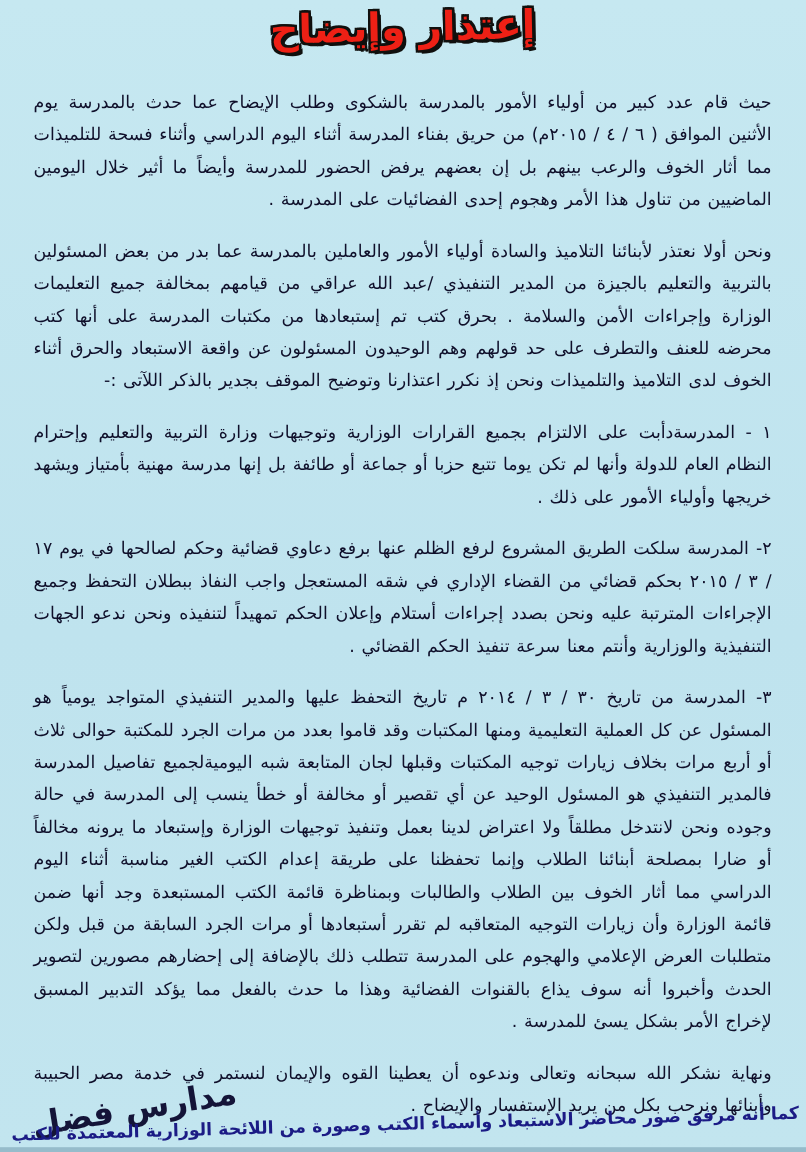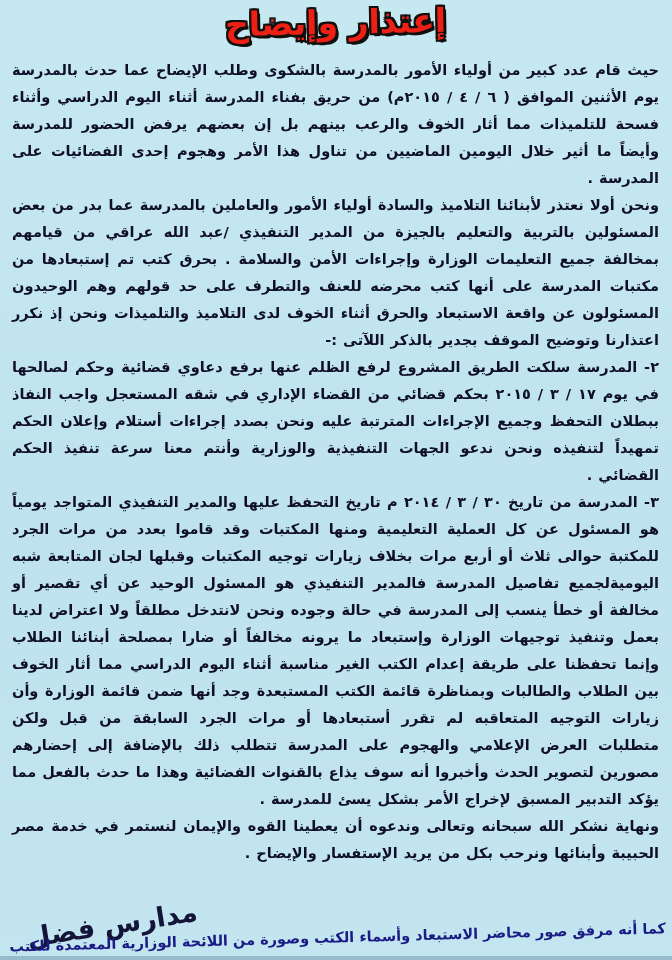--- a/index.html
+++ b/index.html
@@ -30,23 +30,23 @@
       -2px 2px 0 #10100e, 2px 2px 0 #10100e,
       -2px 0 0 #10100e, 2px 0 0 #10100e,
       0 -2px 0 #10100e, 0 2px 0 #10100e,
       3px 3px 0 #10100e;
     transform: rotate(-1.2deg);
   }
   .content {
     padding: 6px 13px 0 12px;
   }
   .para {
-    margin: 0;
+    margin: 16px;
     font-size: 14.5px;
-    font-weight: bold;
+    font-weight: normal;
     color: #0f0f2a;
     line-height: 27px;
     text-align: justify;
     word-spacing: 1px;
   }
   .bottom-row {
     position: absolute;
     left: 0; right: 0; bottom: 4px;
     height: 72px;
   }
@@ -85,20 +85,21 @@
 
 <div class="page">
 
   <div class="title-wrap">
     <h1 class="doc-title">إعتذار وإيضاح</h1>
   </div>
 
   <div class="content">
     <p class="para">حيث قام عدد كبير من أولياء الأمور بالمدرسة بالشكوى وطلب الإيضاح عما حدث بالمدرسة يوم الأثنين الموافق ( ٦ / ٤ / ٢٠١٥م) من حريق بفناء المدرسة أثناء اليوم الدراسي وأثناء فسحة للتلميذات مما أثار الخوف والرعب بينهم بل إن بعضهم يرفض الحضور للمدرسة وأيضاً ما أثير خلال اليومين الماضيين من تناول هذا الأمر وهجوم إحدى الفضائيات على المدرسة .</p>
     <p class="para">ونحن أولا نعتذر لأبنائنا التلاميذ والسادة أولياء الأمور والعاملين بالمدرسة عما بدر من بعض المسئولين بالتربية والتعليم بالجيزة من المدير التنفيذي /عبد الله عراقي من قيامهم بمخالفة جميع التعليمات الوزارة وإجراءات الأمن والسلامة . بحرق كتب تم إستبعادها من مكتبات المدرسة على أنها كتب محرضه للعنف والتطرف على حد قولهم وهم الوحيدون المسئولون عن واقعة الاستبعاد والحرق أثناء الخوف لدى التلاميذ والتلميذات ونحن إذ نكرر اعتذارنا وتوضيح الموقف بجدير بالذكر اللآتى :-</p>
+    <p class="para">١ - المدرسةدأبت على الالتزام بجميع القرارات الوزارية وتوجيهات وزارة التربية والتعليم وإحترام النظام العام للدولة وأنها لم تكن يوما تتبع حزبا أو جماعة أو طائفة بل إنها مدرسة مهنية بأمتياز ويشهد خريجها وأولياء الأمور على ذلك .</p>
     <p class="para">٢- المدرسة سلكت الطريق المشروع لرفع الظلم عنها برفع دعاوي قضائية وحكم لصالحها في يوم ١٧ / ٣ / ٢٠١٥ بحكم قضائي من القضاء الإداري في شقه المستعجل واجب النفاذ ببطلان التحفظ وجميع الإجراءات المترتبة عليه ونحن بصدد إجراءات أستلام وإعلان الحكم تمهيداً لتنفيذه ونحن ندعو الجهات التنفيذية والوزارية وأنتم معنا سرعة تنفيذ الحكم القضائي .</p>
     <p class="para">٣- المدرسة من تاريخ ٣٠ / ٣ / ٢٠١٤ م تاريخ التحفظ عليها والمدير التنفيذي المتواجد يومياً هو المسئول عن كل العملية التعليمية ومنها المكتبات وقد قاموا بعدد من مرات الجرد للمكتبة حوالى ثلاث أو أربع مرات بخلاف زيارات توجيه المكتبات وقبلها لجان المتابعة شبه اليوميةلجميع تفاصيل المدرسة فالمدير التنفيذي هو المسئول الوحيد عن أي تقصير أو مخالفة أو خطأ ينسب إلى المدرسة في حالة وجوده ونحن لانتدخل مطلقاً ولا اعتراض لدينا بعمل وتنفيذ توجيهات الوزارة وإستبعاد ما يرونه مخالفاً أو ضارا بمصلحة أبنائنا الطلاب وإنما تحفظنا على طريقة إعدام الكتب الغير مناسبة أثناء اليوم الدراسي مما أثار الخوف بين الطلاب والطالبات وبمناظرة قائمة الكتب المستبعدة وجد أنها ضمن قائمة الوزارة وأن زيارات التوجيه المتعاقبه لم تقرر أستبعادها أو مرات الجرد السابقة من قبل ولكن متطلبات العرض الإعلامي والهجوم على المدرسة تتطلب ذلك بالإضافة إلى إحضارهم مصورين لتصوير الحدث وأخبروا أنه سوف يذاع بالقنوات الفضائية وهذا ما حدث بالفعل مما يؤكد التدبير المسبق لإخراج الأمر بشكل يسئ للمدرسة .</p>
     <p class="para">ونهاية نشكر الله سبحانه وتعالى وندعوه أن يعطينا القوه والإيمان لنستمر في خدمة مصر الحبيبة وأبنائها ونرحب بكل من يريد الإستفسار والإيضاح .</p>
   </div>
 
   <div class="bottom-row">
     <div class="signature">مدارس فضل</div>
     <div class="footer-note">كما أنه مرفق صور محاضر الاستبعاد وأسماء الكتب وصورة من اللائحة الوزارية المعتمدة للكتب</div>
   </div>
 

